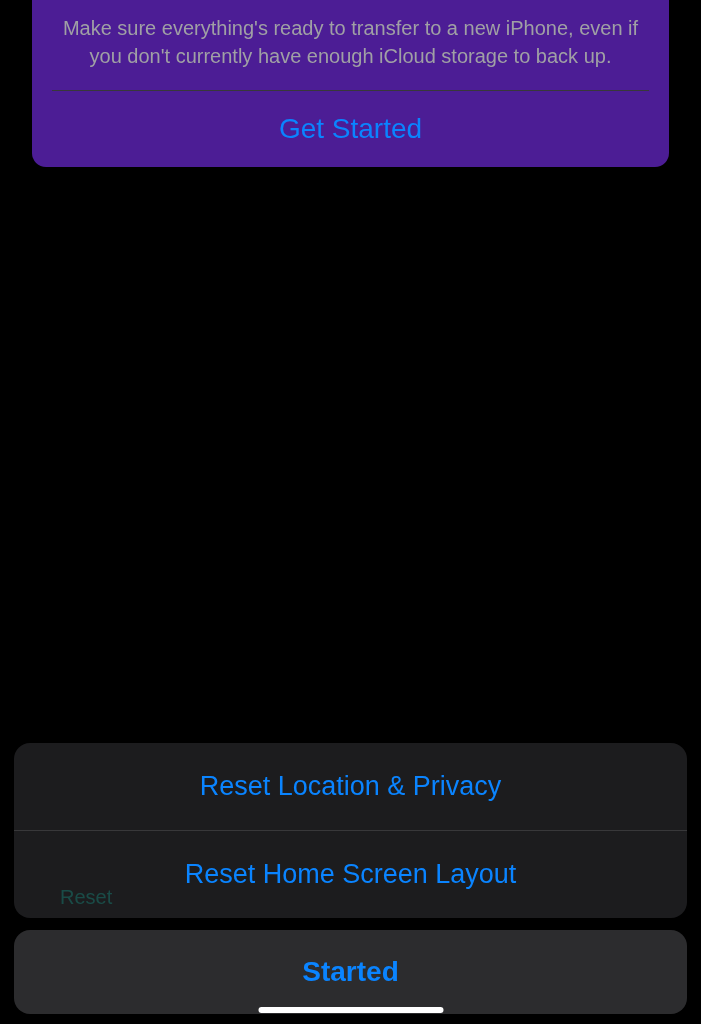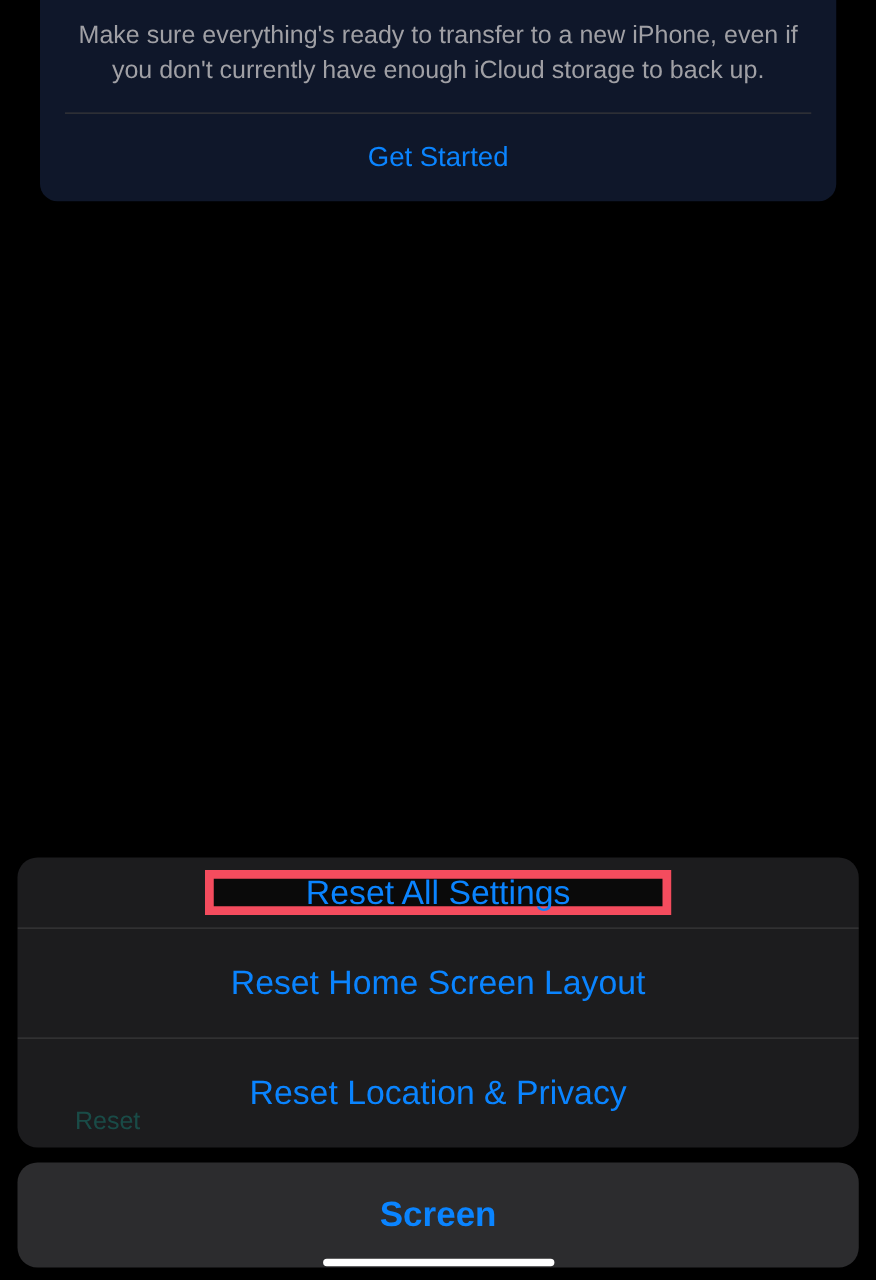--- a/index.html
+++ b/index.html
@@ -11,21 +11,21 @@
     
     body {
       width: 701px;
       height: 1024px;
       background: #000000;
       position: relative;
       overflow: hidden;
     }
     
     .backup-card {
-      background: #0f172a;
+      background: #4c1d95;
       margin: 0 32px;
       border-radius: 0 0 14px 14px;
       padding: 0 20px 0 20px;
     }
     
     .backup-description {
       color: #a0a0a5;
       font-size: 20px;
       text-align: center;
       line-height: 1.4;
@@ -33,21 +33,21 @@
     }
     
     .backup-divider {
       height: 1px;
       background: #38383a;
       margin: 0 0 0 0;
     }
     
     .get-started {
       color: #0a84ff;
-      font-size: 22px;
+      font-size: 28px;
       text-align: center;
       padding: 22px 0;
       cursor: pointer;
     }
     
     .action-sheet {
       position: absolute;
       bottom: 0;
       left: 0;
       right: 0;
@@ -126,28 +126,23 @@
   <div class="backup-description">Make sure everything's ready to transfer to a new iPhone, even if you don't currently have enough iCloud storage to back up.</div>
   <div class="backup-divider"></div>
   <div class="get-started">Get Started</div>
 </div>
 
 <div class="action-sheet">
   <div class="background-text">Reset</div>
 
   <div class="sheet-options">
     <div class="sheet-option">
-      <div class="highlight-box">
-        <span>Reset All Settings</span>
-      </div>
+      <span>Reset Location &amp; Privacy</span>
     </div>
     <div class="sheet-option">
       <span>Reset Home Screen Layout</span>
     </div>
-    <div class="sheet-option">
-      <span>Reset Location &amp; Privacy</span>
-    </div>
   </div>
 
-  <div class="cancel-button">Screen</div>
+  <div class="cancel-button">Started</div>
 
   <div class="home-indicator"></div>
 </div>
 
 </body></html>

